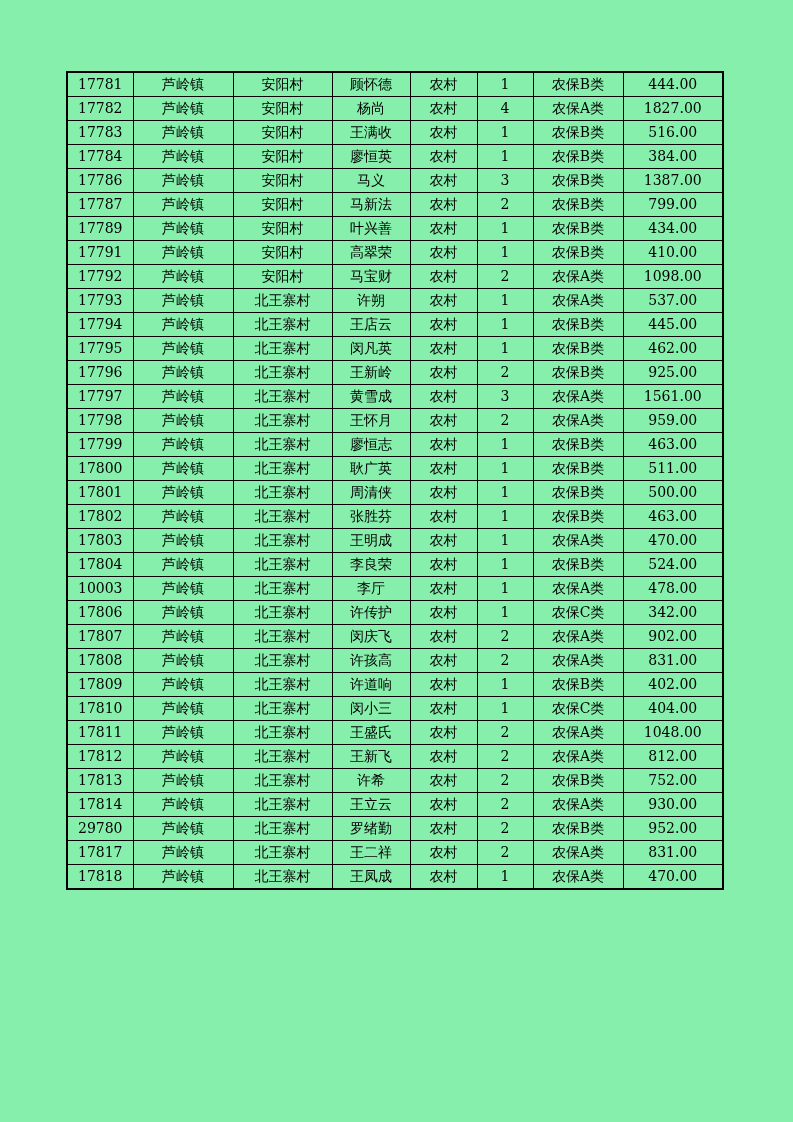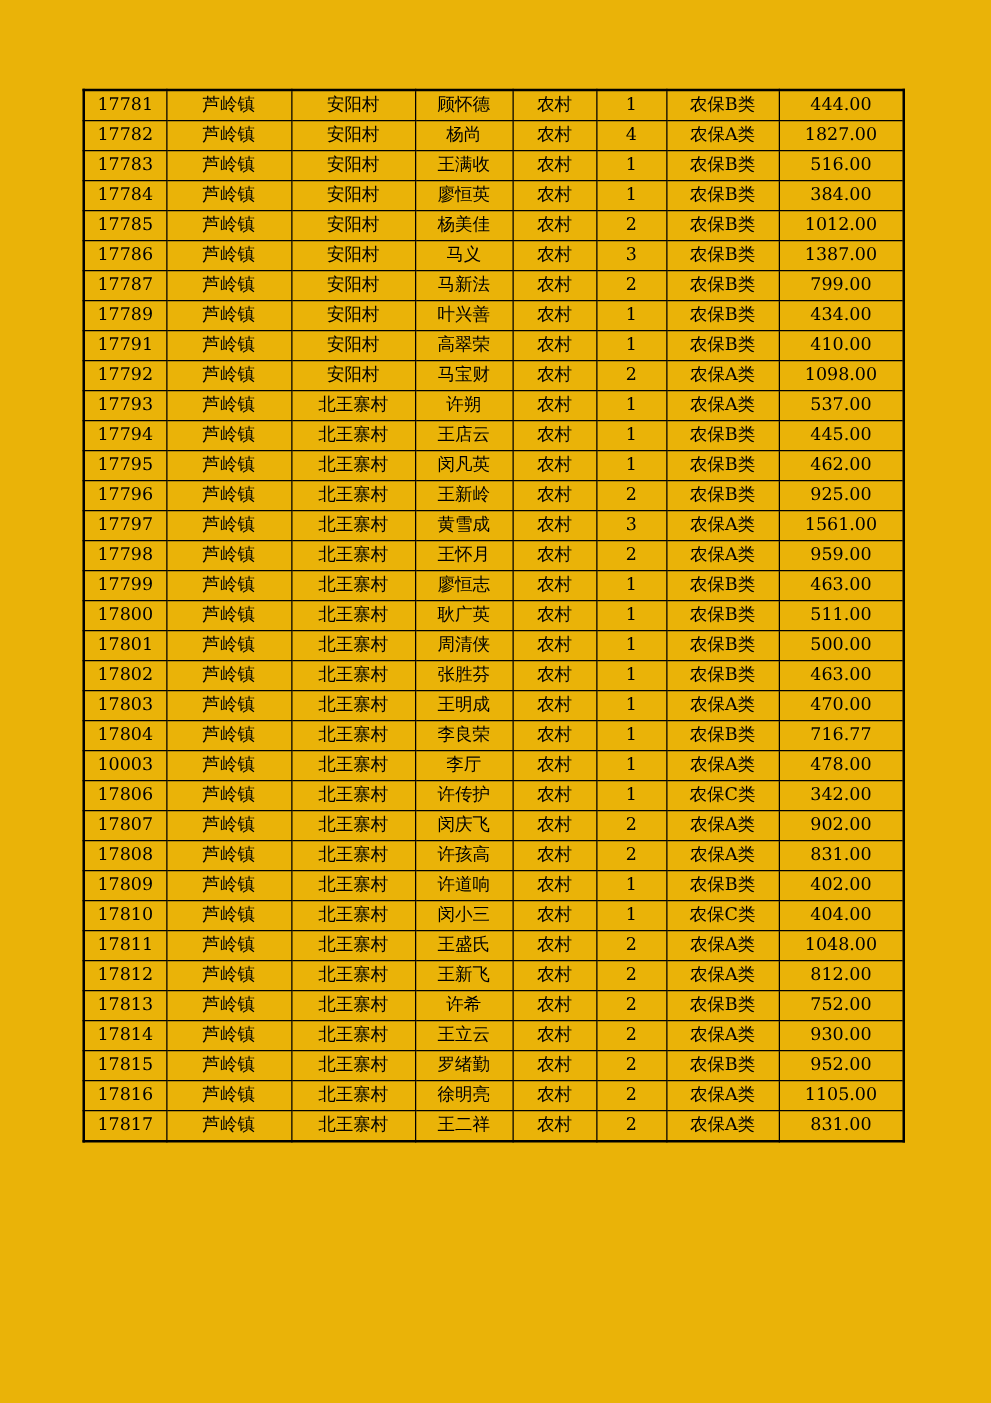--- a/index.html
+++ b/index.html
@@ -4,21 +4,21 @@
 <style>
   html, body {
     margin: 0;
     padding: 0;
     background: #ffffff;
   }
   .page {
     position: relative;
     width: 793px;
     height: 1122px;
-    background: #eab308;
+    background: #86efac;
     overflow: hidden;
     font-family: "DejaVu Serif", "Liberation Serif", serif;
   }
   table.roster {
     position: absolute;
     left: 66px;
     top: 71px;
     width: 656px;
     border-collapse: collapse;
     table-layout: fixed;
@@ -98,30 +98,20 @@
     <td>17784</td>
     <td>芦岭镇</td>
     <td>安阳村</td>
     <td>廖恒英</td>
     <td>农村</td>
     <td>1</td>
     <td>农保B类</td>
     <td>384.00</td>
   </tr>
 
-  <tr>
-    <td>17785</td>
-    <td>芦岭镇</td>
-    <td>安阳村</td>
-    <td>杨美佳</td>
-    <td>农村</td>
-    <td>2</td>
-    <td>农保B类</td>
-    <td>1012.00</td>
-  </tr>
 
   <tr>
     <td>17786</td>
     <td>芦岭镇</td>
     <td>安阳村</td>
     <td>马义</td>
     <td>农村</td>
     <td>3</td>
     <td>农保B类</td>
     <td>1387.00</td>
@@ -295,21 +285,21 @@
   </tr>
 
   <tr>
     <td>17804</td>
     <td>芦岭镇</td>
     <td>北王寨村</td>
     <td>李良荣</td>
     <td>农村</td>
     <td>1</td>
     <td>农保B类</td>
-    <td>716.77</td>
+    <td>524.00</td>
   </tr>
 
   <tr>
     <td>10003</td>
     <td>芦岭镇</td>
     <td>北王寨村</td>
     <td>李厅</td>
     <td>农村</td>
     <td>1</td>
     <td>农保A类</td>
@@ -409,48 +399,48 @@
     <td>芦岭镇</td>
     <td>北王寨村</td>
     <td>王立云</td>
     <td>农村</td>
     <td>2</td>
     <td>农保A类</td>
     <td>930.00</td>
   </tr>
 
   <tr>
-    <td>17815</td>
+    <td>29780</td>
     <td>芦岭镇</td>
     <td>北王寨村</td>
     <td>罗绪勤</td>
     <td>农村</td>
     <td>2</td>
     <td>农保B类</td>
     <td>952.00</td>
   </tr>
 
-  <tr>
-    <td>17816</td>
-    <td>芦岭镇</td>
-    <td>北王寨村</td>
-    <td>徐明亮</td>
-    <td>农村</td>
-    <td>2</td>
-    <td>农保A类</td>
-    <td>1105.00</td>
-  </tr>
 
   <tr>
     <td>17817</td>
     <td>芦岭镇</td>
     <td>北王寨村</td>
     <td>王二祥</td>
     <td>农村</td>
     <td>2</td>
     <td>农保A类</td>
     <td>831.00</td>
   </tr>
 
+  <tr>
+    <td>17818</td>
+    <td>芦岭镇</td>
+    <td>北王寨村</td>
+    <td>王凤成</td>
+    <td>农村</td>
+    <td>1</td>
+    <td>农保A类</td>
+    <td>470.00</td>
+  </tr>
 
 </tbody>
   </table>
 </div>
 
 </body></html>

